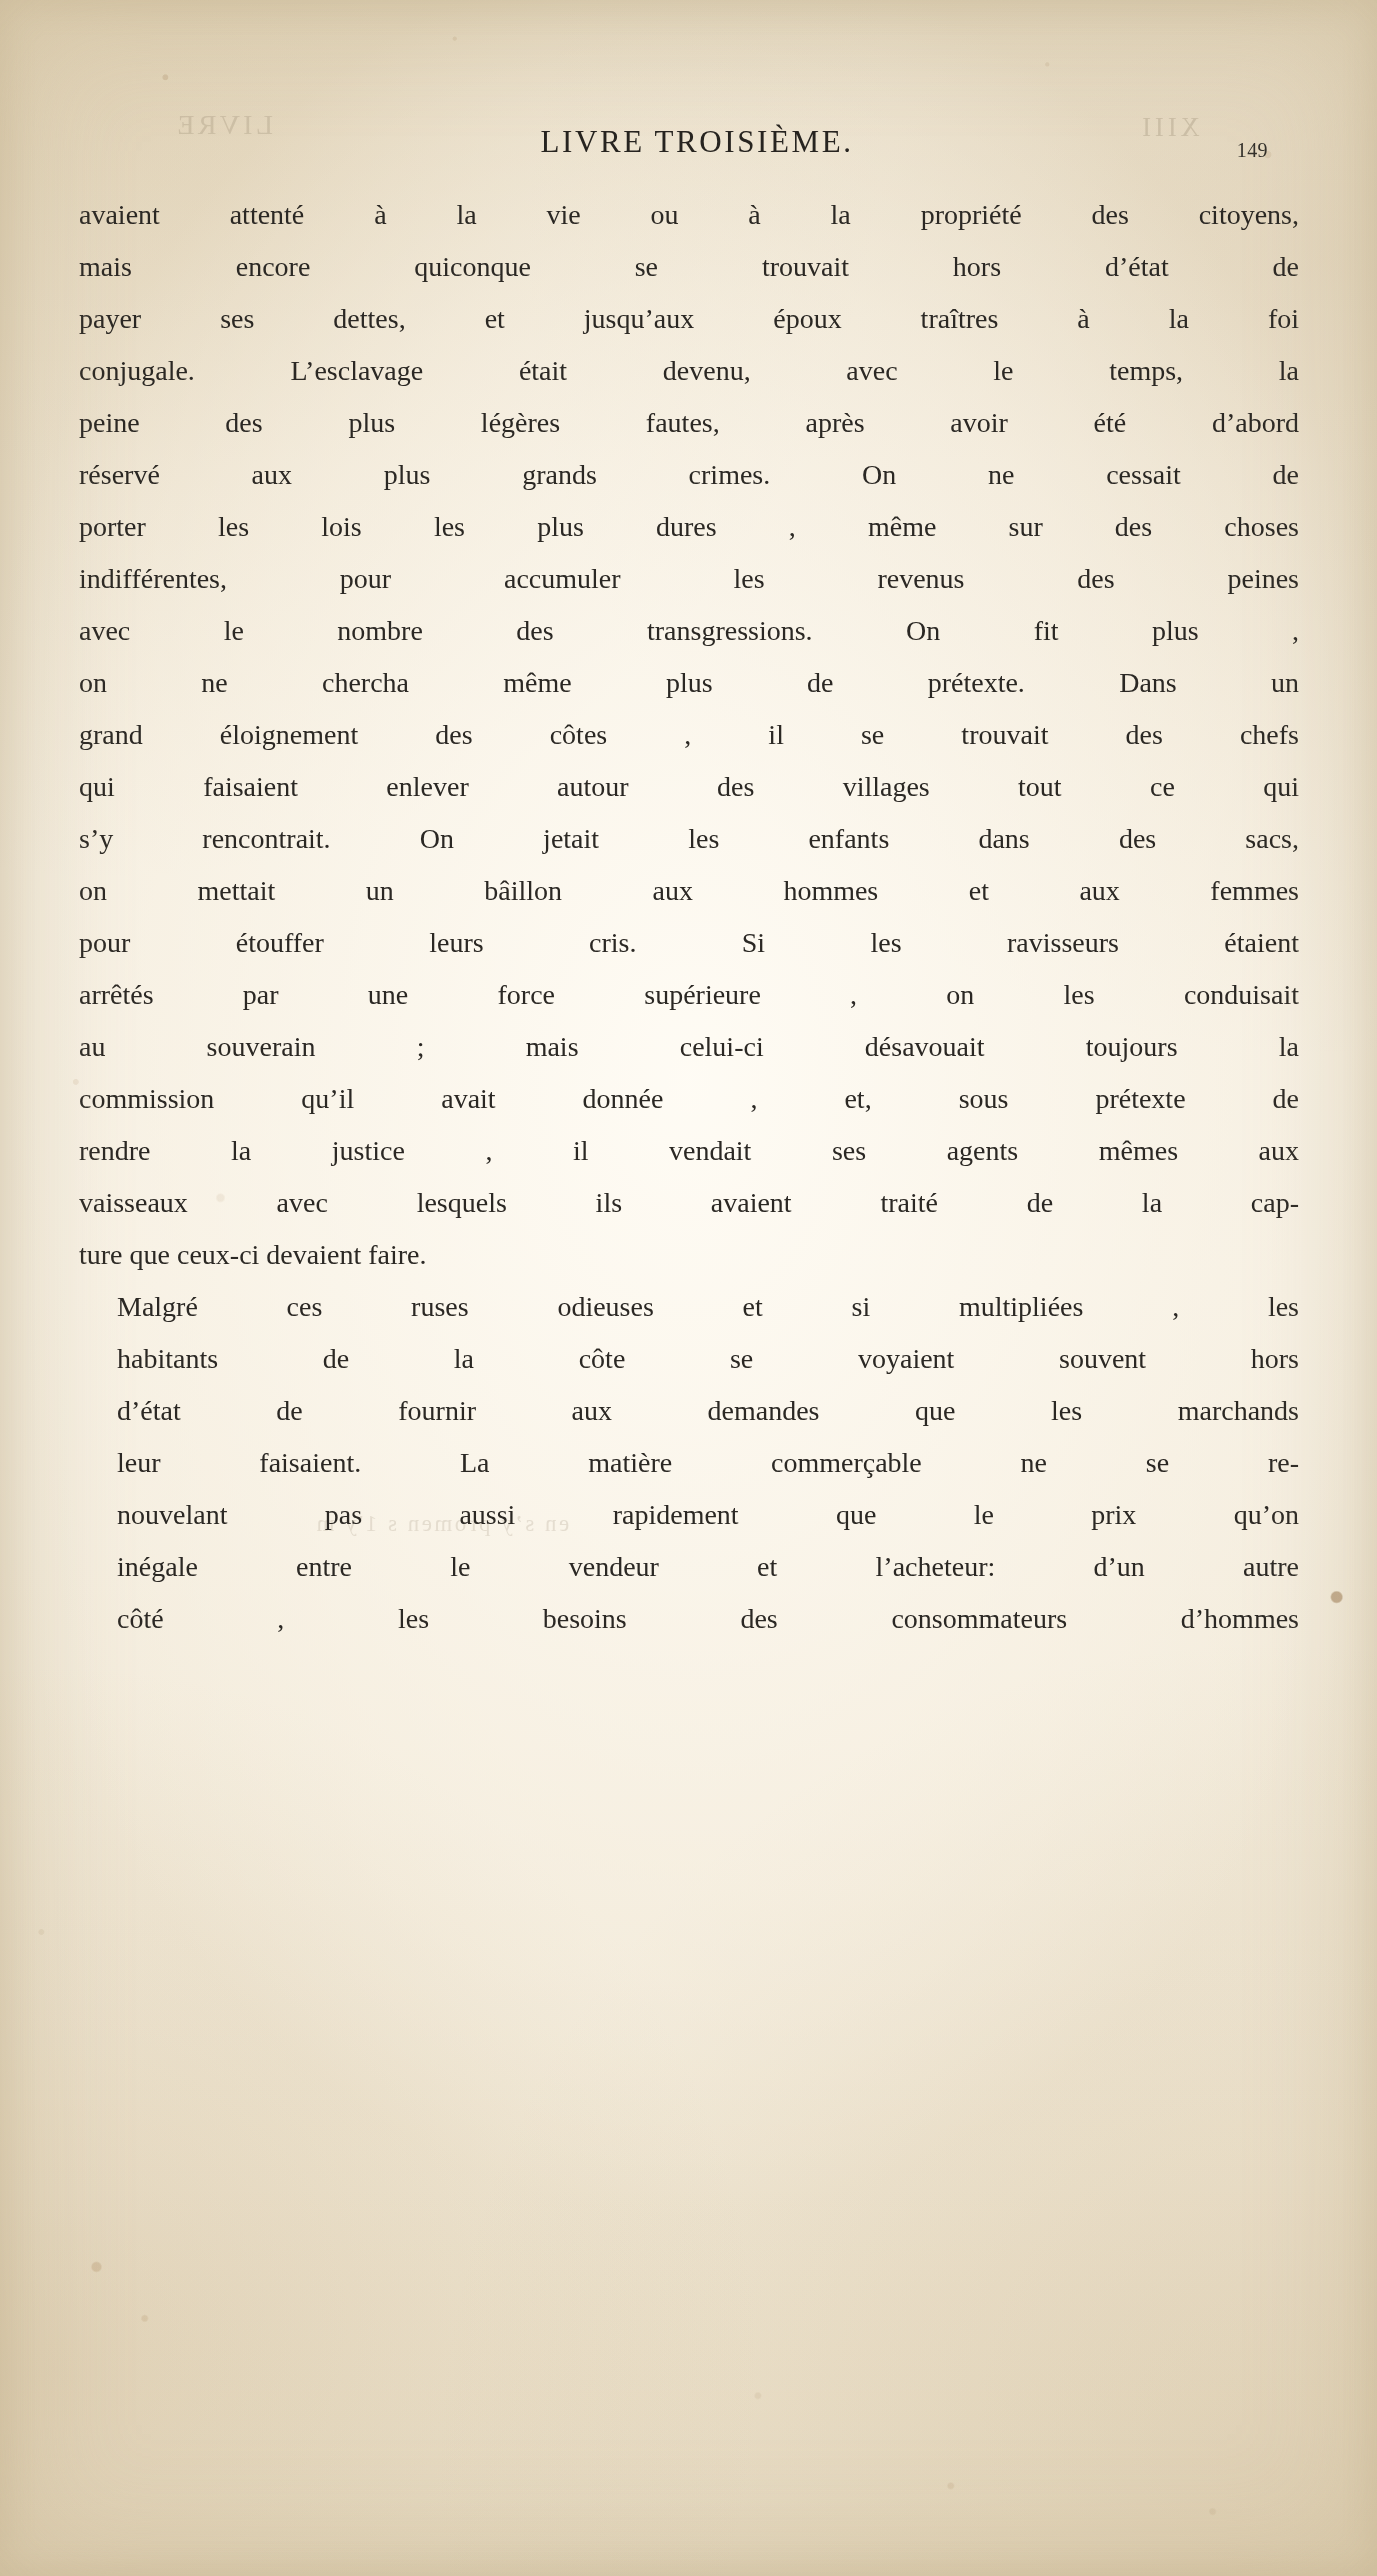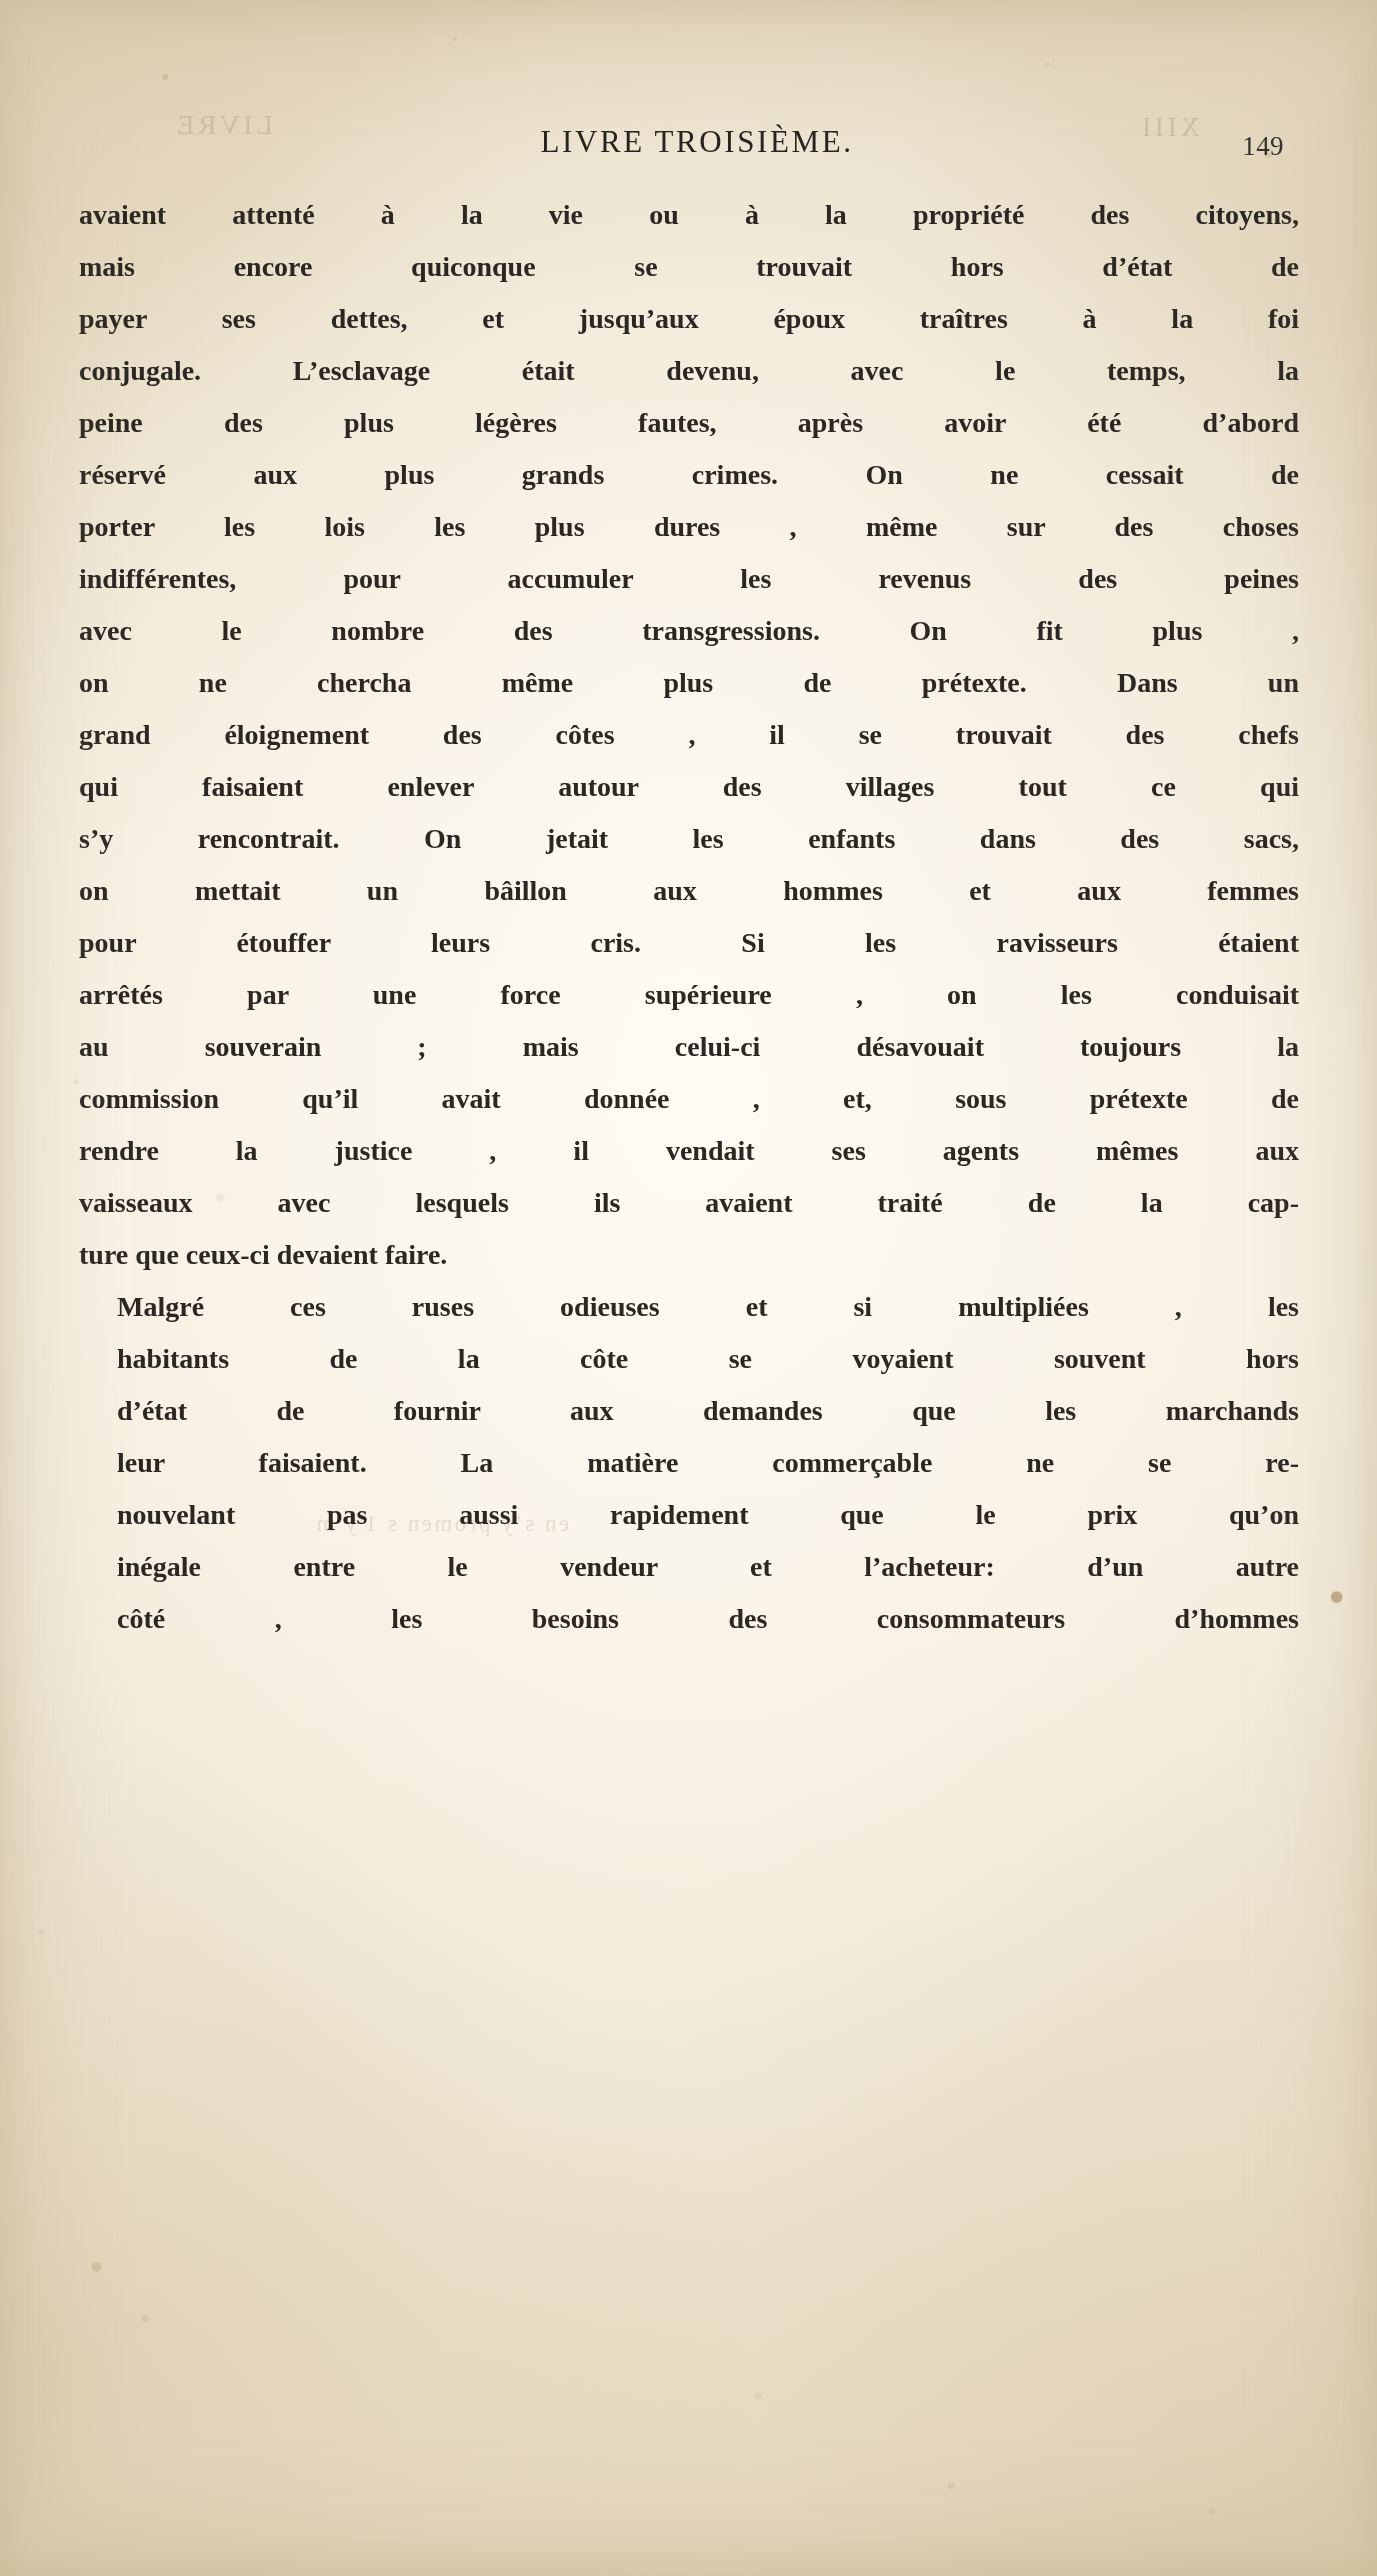--- a/index.html
+++ b/index.html
@@ -72,23 +72,23 @@
     font-size: 31px;
     letter-spacing: 2.6px;
     font-weight: 400;
     color: #272420;
     text-align: center;
     white-space: nowrap;
     margin-left: 16px;
   }
   .folio {
     position: absolute;
-    right: 15px;
+    right: 31px;
     bottom: 1.7px;
-    font-size: 27px;
+    font-size: 20px;
     letter-spacing: 0.4px;
     color: #33302b;
   }
   
   .ghost-head {
     position: absolute;
     left: 174px;
     top: 109px;
     font-size: 28px;
     letter-spacing: 3.3px;
@@ -130,21 +130,20 @@
   }
   .body-text p {
     margin: 0;
   }
   .body-text p.indent {
     text-indent: 38px;
   }
   .line {
     display: block;
     white-space: nowrap;
-    font-weight: bold;
   }
   
   .line.j {
     text-align: justify;
     text-align-last: justify;
     white-space: normal;
   }
   .line.last {
     text-align: right;
     text-align-last: left;

